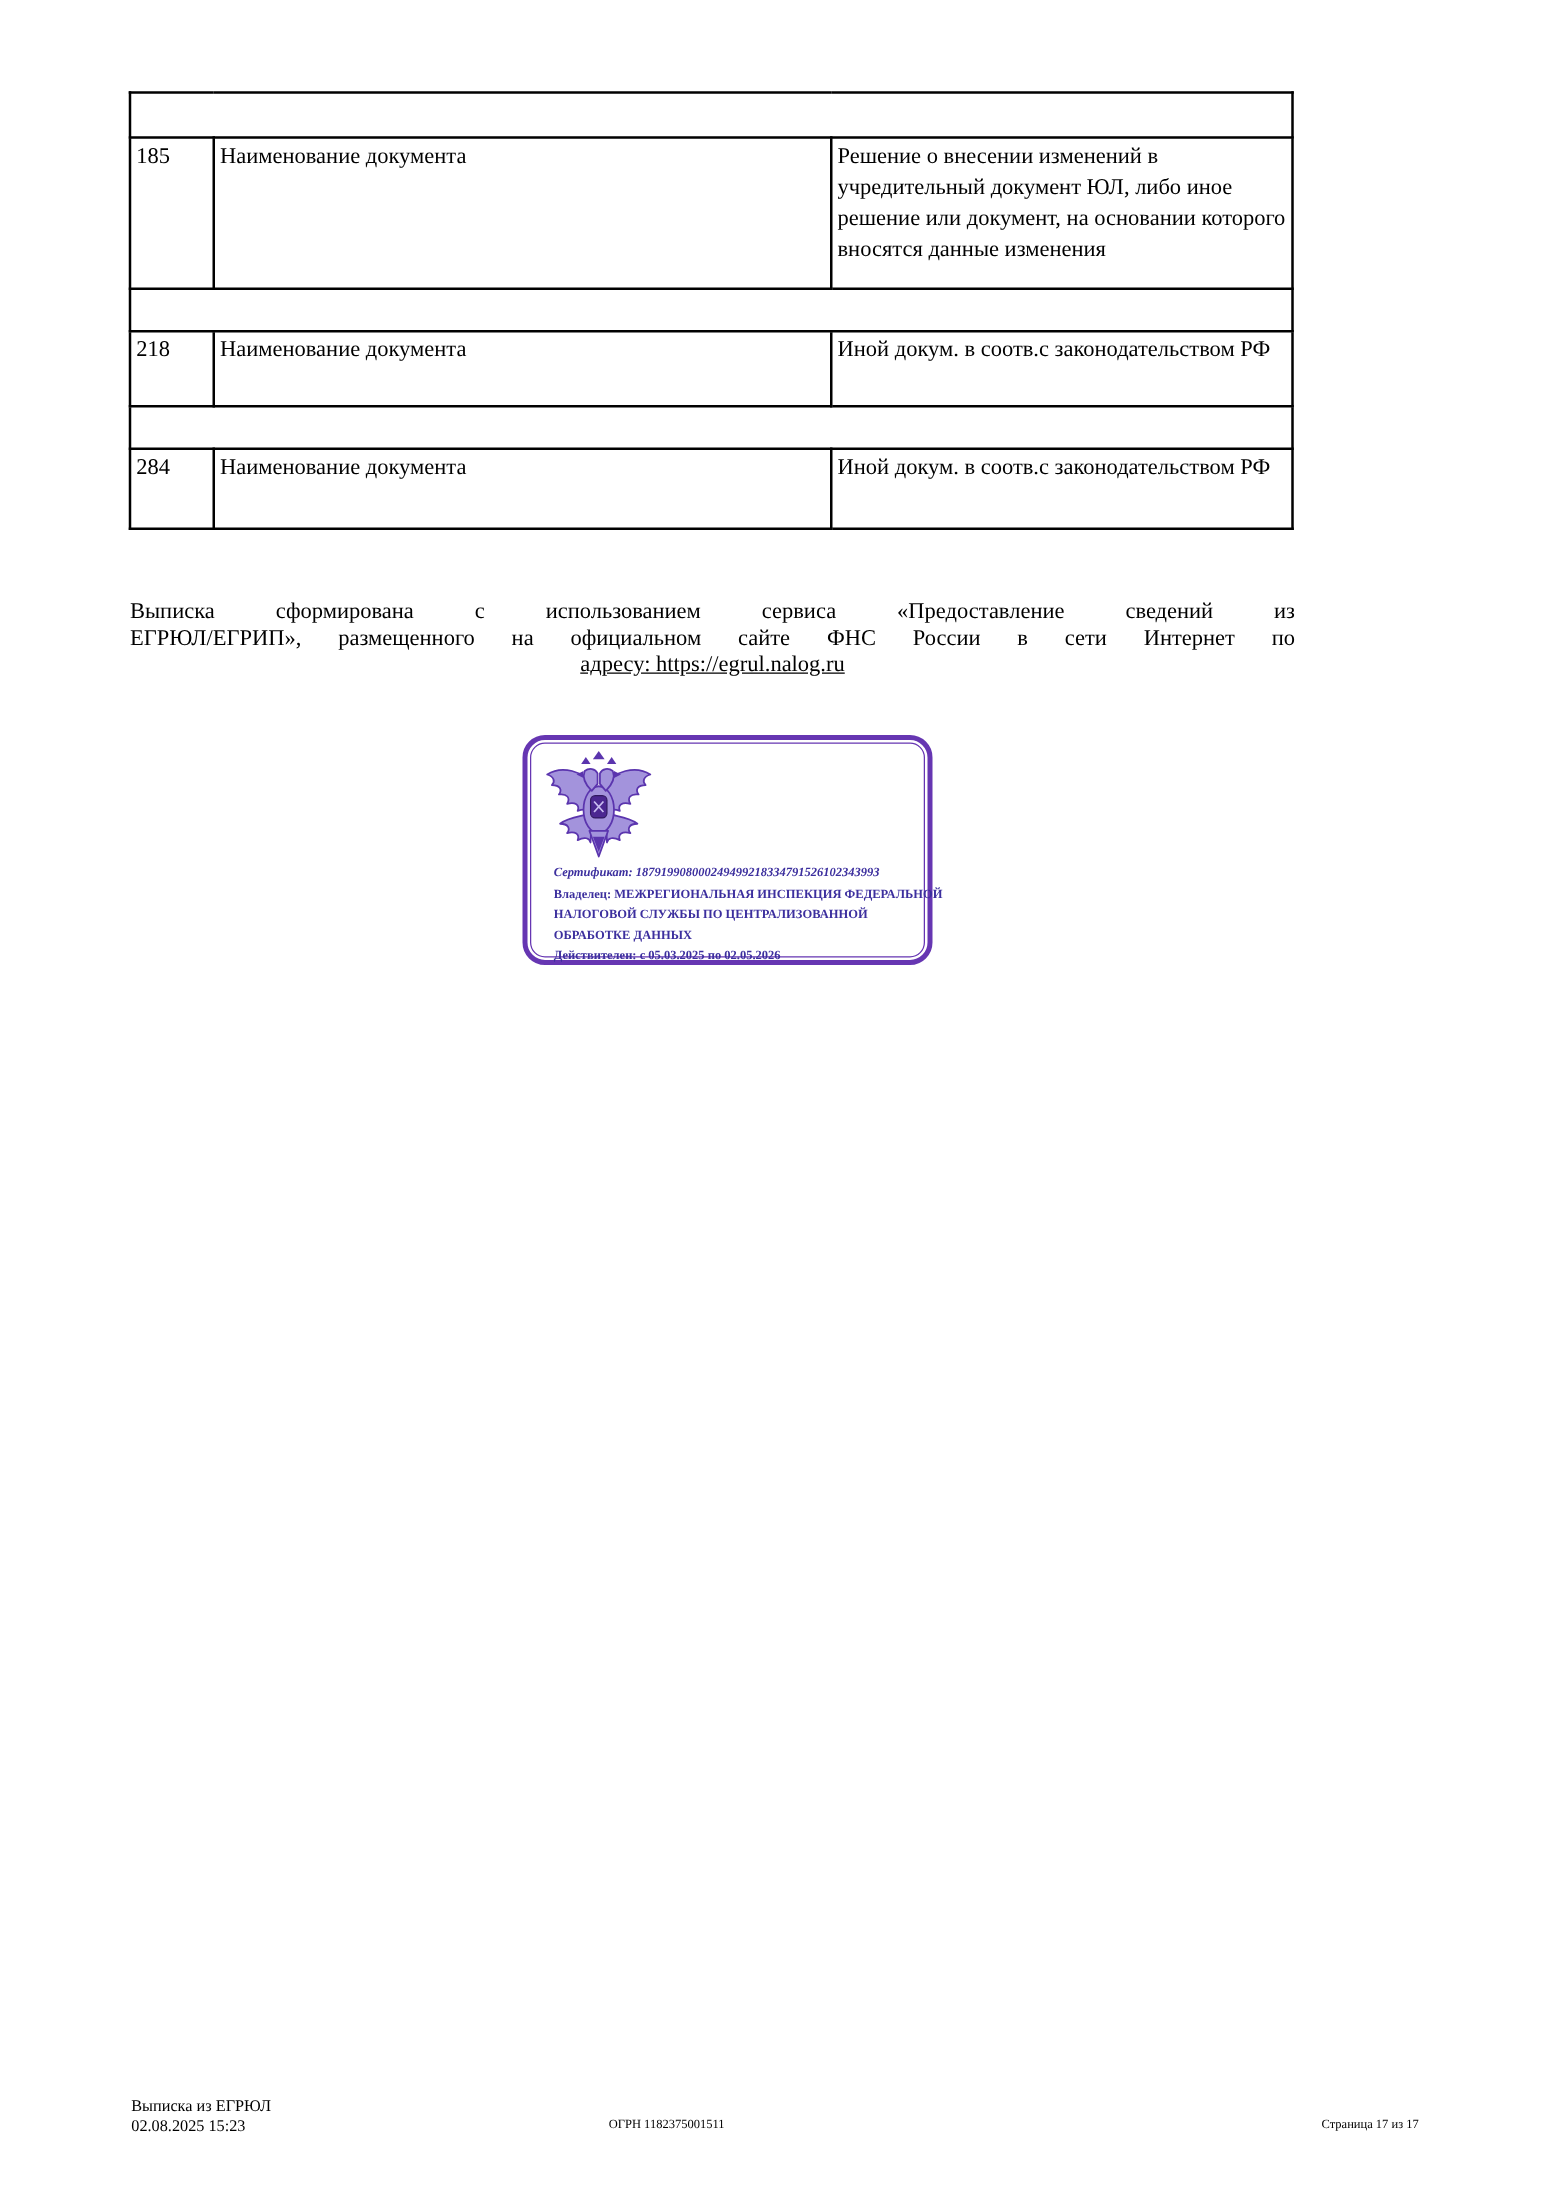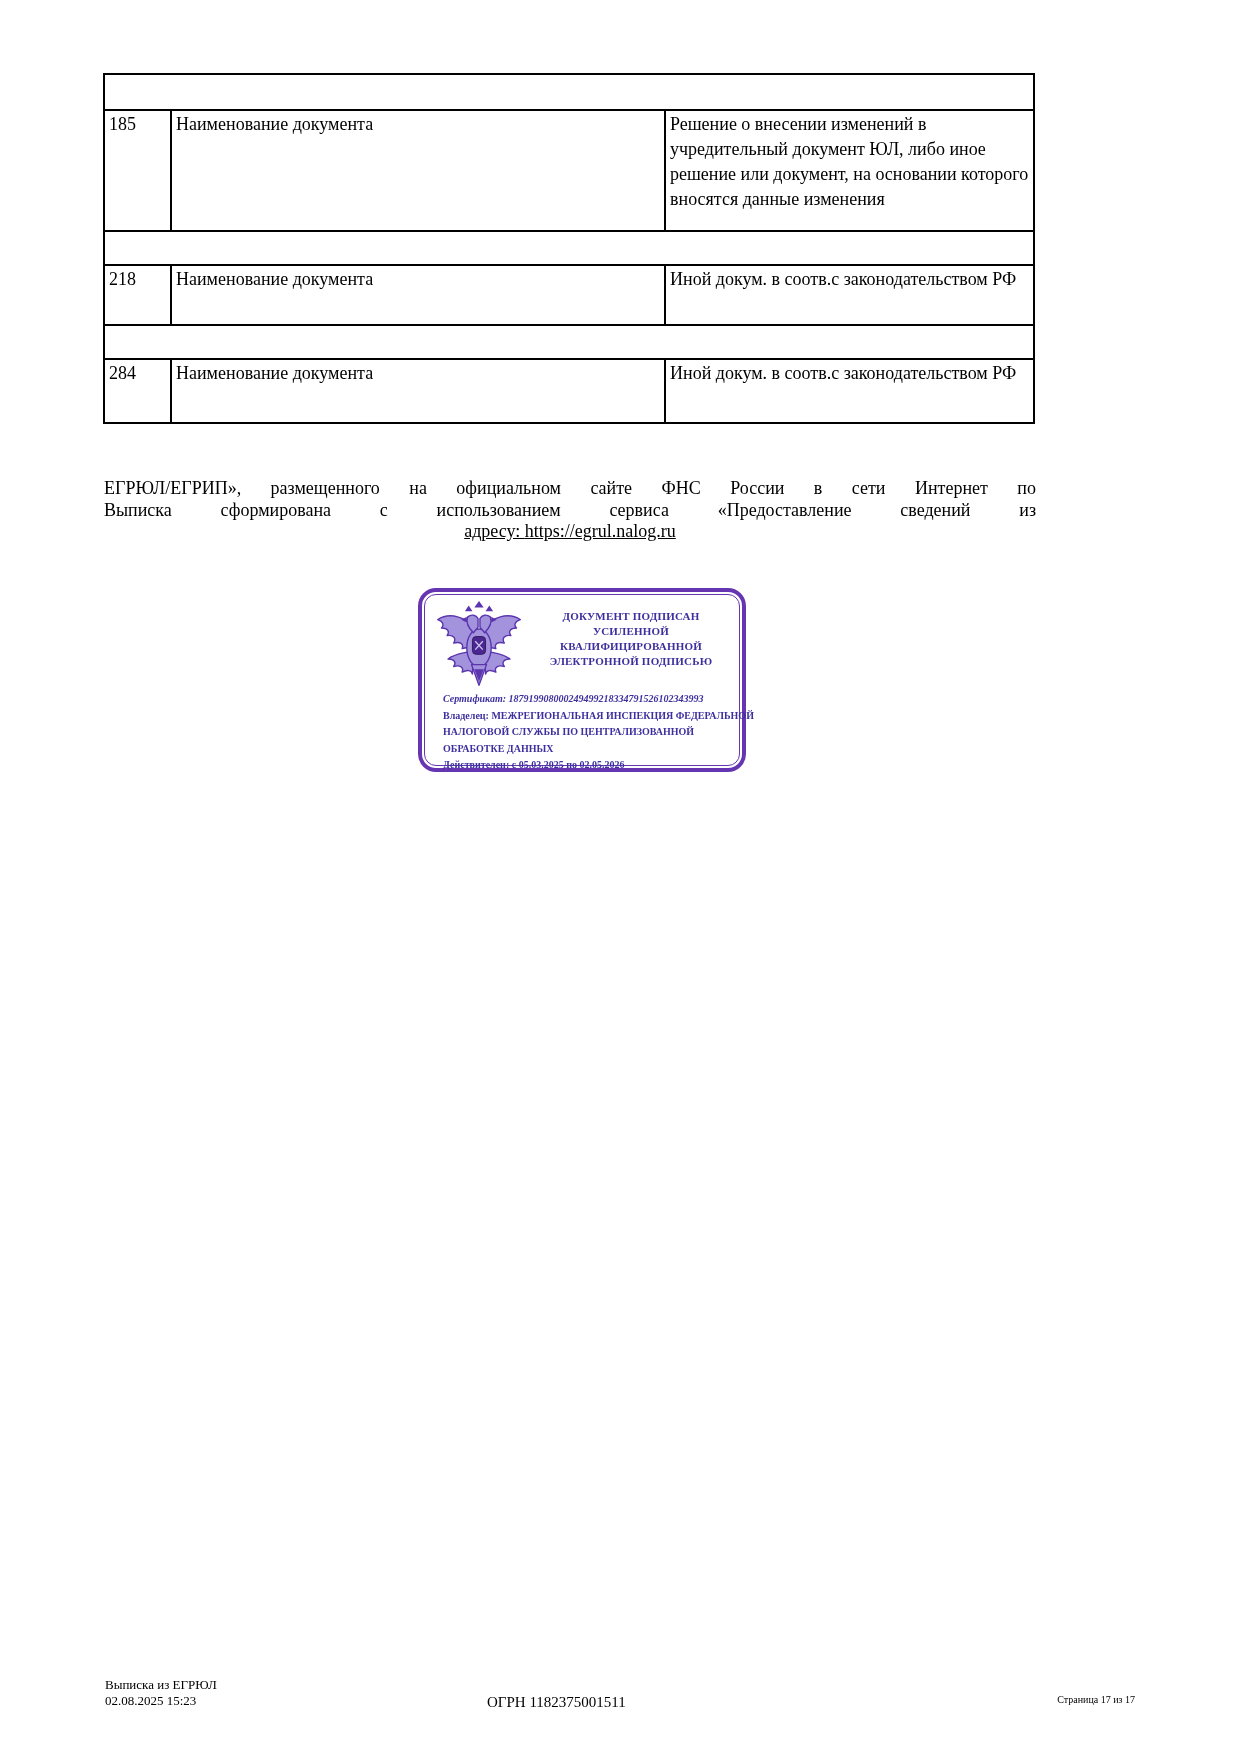--- a/index.html
+++ b/index.html
@@ -81,21 +81,21 @@
   }
   .cert-line { white-space: nowrap; font-style: italic; }
 
   
   .footer-left {
     position: absolute; left: 105px; top: 1677px;
     font-size: 13px; line-height: 16px;
   }
   .footer-center {
     position: absolute; left: 487px; top: 1694px;
-    font-size: 15px;
+    font-size: 10px;
   }
   .footer-right {
     position: absolute; right: 105px; top: 1694px;
     font-size: 10px; text-align: right;
   }
 </style>
 </head>
 <body>
 
 <div class="page">
@@ -128,22 +128,22 @@
         </tr>
       <tr class="row-284">
         <td class="num-cell">284</td>
         <td>Наименование документа</td>
         <td>Иной докум. в соотв.с законодательством РФ</td>
       </tr>
     </tbody>
   </table>
 
   <div class="note">
+    <div class="jline">Выписка сформирована с использованием сервиса «Предоставление сведений из</div>
     <div class="jline">ЕГРЮЛ/ЕГРИП», размещенного на официальном сайте ФНС России в сети Интернет по</div>
-    <div class="jline">Выписка сформирована с использованием сервиса «Предоставление сведений из</div>
     <div class="lline"><span>адресу: </span><span>https://egrul.nalog.ru</span></div>
   </div>
 
   <div class="stamp">
     <div class="stamp-inner">
       <div class="stamp-top">
         <div class="eagle-wrap">
           <svg width="96" height="90" viewBox="0 0 100 96">
             <g fill="#a393dc" stroke="#5b35ae" stroke-width="1.5" stroke-linejoin="round">
               <path d="M50 34 C36 18 18 14 6 22 C12 24 13 28 10 31 C17 31 19 35 16 39 C23 38 26 42 23 47 C30 45 34 48 32 53 C38 51 42 52 43 56 Z"></path>
@@ -160,25 +160,20 @@
               <path d="M37 19 L31 22 L37 25 Z"></path>
               <path d="M63 19 L69 22 L63 25 Z"></path>
               <path d="M35 13 L39 7 L43 13 Z"></path>
               <path d="M57 13 L61 7 L65 13 Z"></path>
               <path d="M45 9 L50 2 L55 9 Z"></path>
             </g>
             <rect x="43" y="40" width="14" height="19" rx="4" fill="#4b2791" stroke="#30195f"></rect>
             <path d="M46 45 l8 9 M54 45 l-8 9" stroke="#c9bdf0" stroke-width="1.5" fill="none"></path>
           </svg>
         </div>
-        <div class="stamp-title">
-          <div>ДОКУМЕНТ ПОДПИСАН</div>
-          <div>УСИЛЕННОЙ КВАЛИФИЦИРОВАННОЙ</div>
-          <div>ЭЛЕКТРОННОЙ ПОДПИСЬЮ</div>
-        </div>
       </div>
       <div class="stamp-details">
         <div class="cert-line"><span>Сертификат: </span><span>187919908000249499218334791526102343993</span></div>
         <div><span>Владелец: </span><span>МЕЖРЕГИОНАЛЬНАЯ ИНСПЕКЦИЯ ФЕДЕРАЛЬНОЙ НАЛОГОВОЙ СЛУЖБЫ ПО ЦЕНТРАЛИЗОВАННОЙ ОБРАБОТКЕ ДАННЫХ</span></div>
         <div><span>Действителен: </span><span>с 05.03.2025 по 02.05.2026</span></div>
       </div>
     </div>
   </div>
 
   <div class="footer-left">

